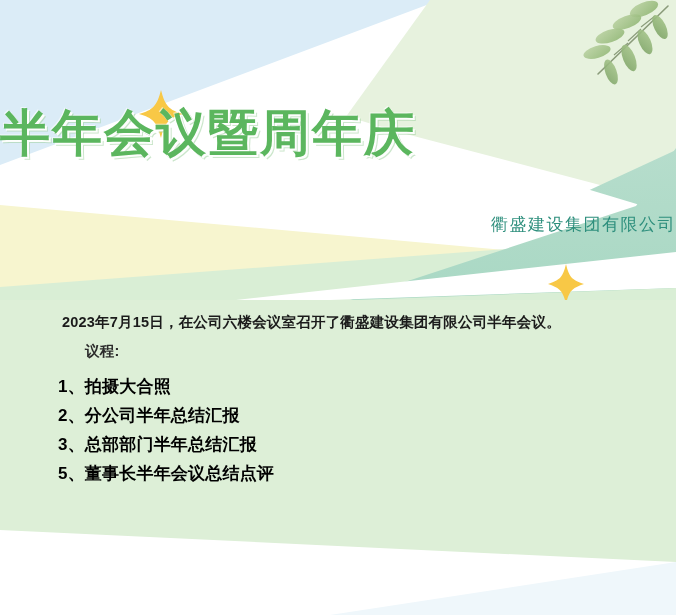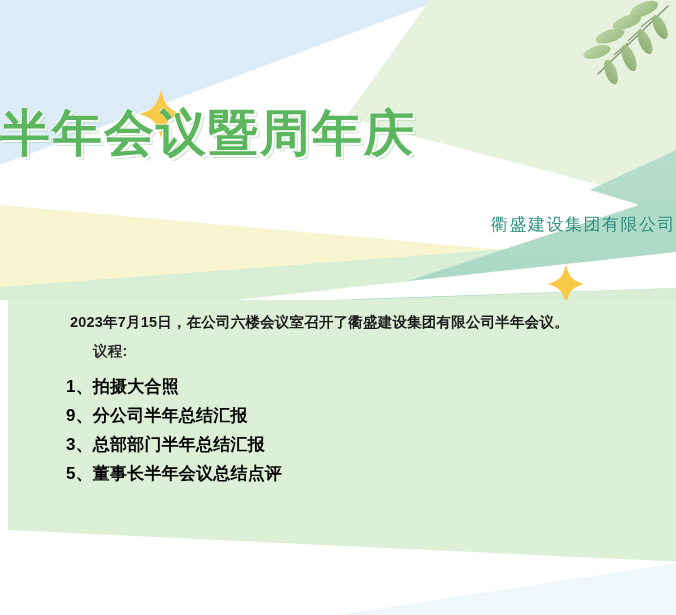--- a/index.html
+++ b/index.html
@@ -69,21 +69,21 @@
     display: inline-block;
     font-size: 17px;
     font-weight: normal;
     letter-spacing: 1.5px;
     color: #2e8f7d;
   }
 
   
   #content {
     position: absolute;
-    left: 8px;
+    left: 0;
     top: 300px;
     width: 584px;
     height: 315px;
     z-index: 5;
   }
   .lead {
     position: absolute;
     left: 62px;
     top: 13px;
     font-size: 14.5px;
@@ -210,19 +210,19 @@
 
       <polygon points="676,262 676,315 330,315" fill="#eff7fb"></polygon>
     </svg>
 
     <div class="lead">2023年7月15日，在公司六楼会议室召开了衢盛建设集团有限公司半年会议。</div>
 
     <div class="agenda-label">议程:</div>
 
     <ul class="agenda-list">
       <li>1、拍摄大合照</li>
-      <li>9、分公司半年总结汇报</li>
+      <li>2、分公司半年总结汇报</li>
       <li>3、总部部门半年总结汇报</li>
       <li>5、董事长半年会议总结点评</li>
     </ul>
   </div>
 
 </div>
 
 </body></html>

